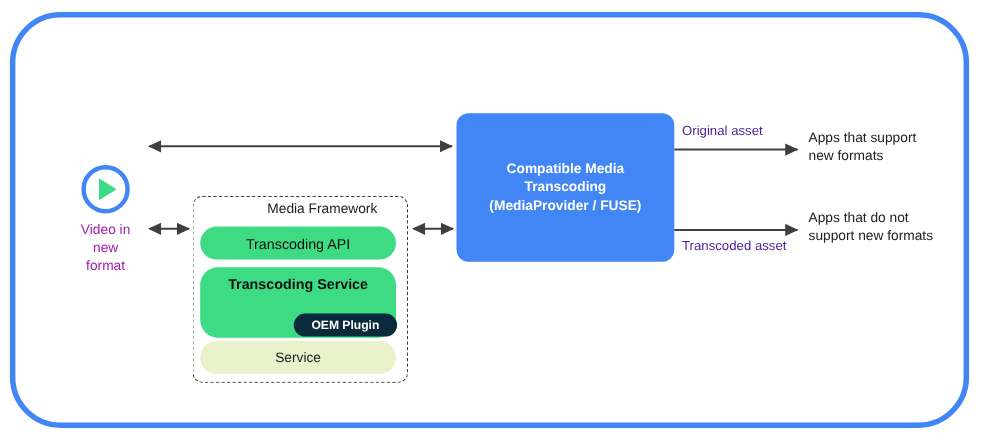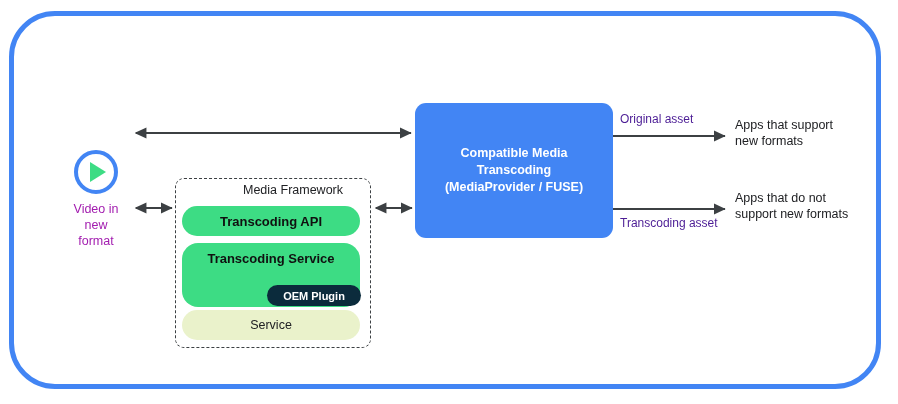--- a/index.html
+++ b/index.html
@@ -99,21 +99,21 @@
     text-align: center;
   }
   #transcoding-api {
     left: 182px;
     top: 206px;
     width: 178px;
     height: 30px;
     background: #3ddc84;
     border-radius: 16px;
     font-size: 13px;
-    font-weight: bold;
+    font-weight: normal;
     color: #101010;
   }
   #transcoding-service {
     left: 182px;
     top: 243px;
     width: 178px;
     height: 64px;
     background: #3ddc84;
     border-radius: 16px;
     font-size: 13px;
@@ -224,21 +224,21 @@
 
   <div id="oem-plugin">OEM Plugin</div>
 
   <div id="hardware" class="stack-box">Service</div>
 
   <div id="cmt-box">Compatible Media
 Transcoding
 (MediaProvider / FUSE)</div>
 
   <div id="label-original" class="flow-label">Original asset</div>
-  <div id="label-transcoded" class="flow-label">Transcoding asset</div>
+  <div id="label-transcoded" class="flow-label">Transcoded asset</div>
 
   <div id="apps-support" class="apps-label">Apps that support
 new formats</div>
   <div id="apps-nosupport" class="apps-label">Apps that do not
 support new formats</div>
 
   <svg id="arrows" viewBox="0 0 898 404" xmlns="http://www.w3.org/2000/svg">
     <defs>
       <marker id="ah-end" markerWidth="7" markerHeight="7" refX="6.2" refY="3.5" orient="auto" markerUnits="strokeWidth">
         <path d="M0,0.4 L6.6,3.5 L0,6.6 z" fill="#3c4043"></path>

